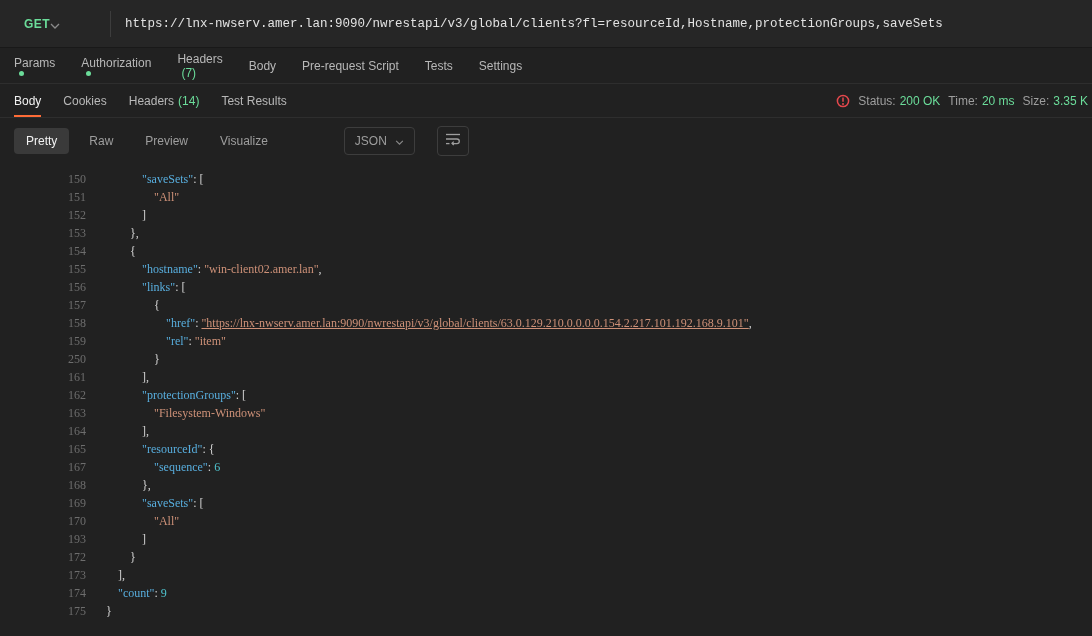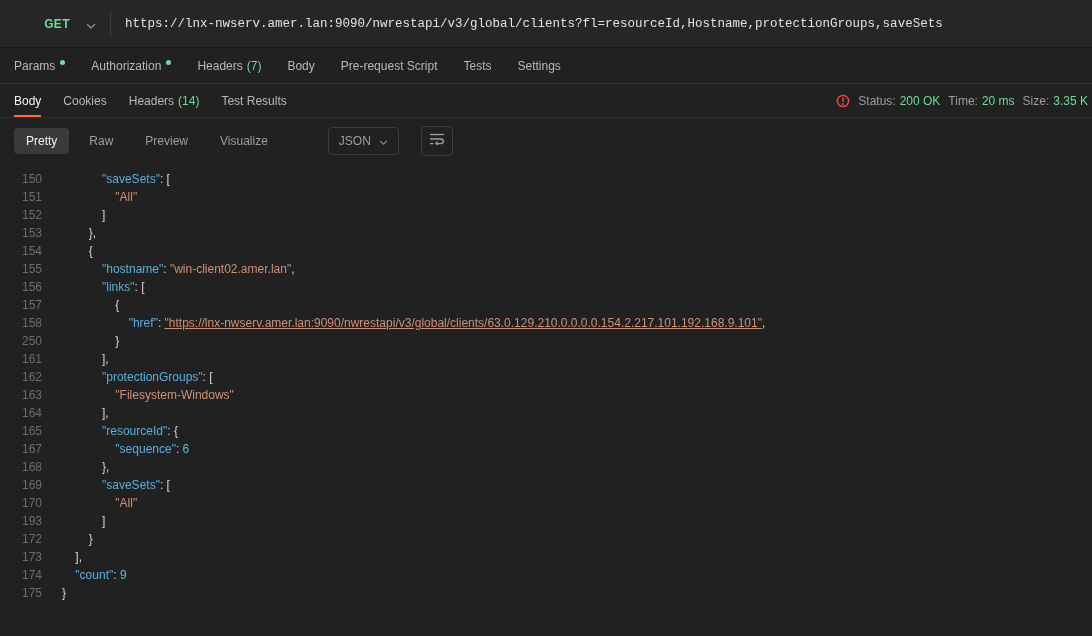--- a/index.html
+++ b/index.html
@@ -15,24 +15,23 @@
   }
 
   
   .url-bar {
     display: flex; align-items: center;
     height: 48px;
     background: var(--bg_topbar, #262626);
     border-bottom: 1px solid #191919;
   }
   .method {
-    display: flex; align-items: center; justify-content: flex-end;
+    display: flex; align-items: center; justify-content: flex-start;
     width: 110px; height: 100%;
     padding: 0 14px 0 24px;
-    gap: 16px;
   }
   .method-label {
     color: var(--green, #6bdd9a);
     font-size: 12px; font-weight: bold; letter-spacing: .4px;
   }
   .vdivider { width: 1px; height: 26px; background: var(--border_light, #3d3d3d); }
   .url-input {
     flex: 1; height: 100%;
     background: transparent; border: none; outline: none;
     color: #e2e2e2; font-size: 12.5px;
@@ -40,21 +39,21 @@
     font-family: Liberation Mono, monospace;
   }
 
   
   .req-tabs {
     display: flex; align-items: center; gap: 26px;
     height: 36px; padding: 0 14px;
     border-bottom: 1px solid var(--border, #2e2e2e);
     font-size: 12px;
   }
-  .req-tab { display: flex; align-items: flex-start; color: var(--text_tab, #b8b8b8); white-space: nowrap; }
+  .req-tab { display: flex; align-items: flex-start; color: var(--text_tab, #b8b8b8); white-space: nowrap; flex-direction: column; }
   .tab-dot {
     display: inline-block; width: 5px; height: 5px; border-radius: 50%;
     background: var(--green, #6bdd9a); margin-left: 5px; transform: translateY(1px);
   }
   .tab-count { color: var(--green, #6bdd9a); margin-left: 4px; }
 
   
   .resp-header {
     display: flex; align-items: stretch; justify-content: space-between;
     height: 34px; padding: 0 10px 0 14px;
@@ -73,37 +72,38 @@
   .view-bar {
     display: flex; align-items: center;
     height: 46px; padding: 0 14px;
     font-size: 12px;
   }
   .view-segs { display: flex; align-items: center; gap: 8px; }
   .view-seg { padding: 6px 12px; border-radius: 4px; color: var(--text_secondary, #9e9e9e); }
   .view-seg.active { background: var(--bg_active_segment, #3a3a3a); color: var(--text_primary, #f2f2f2); }
   .format-dropdown {
     display: flex; align-items: center; gap: 8px;
-    margin-left: 48px; padding: 6px 10px;
+    margin-left: 64px; padding: 6px 10px;
     border: 1px solid var(--border_light, #3d3d3d); border-radius: 4px;
     color: var(--text_secondary, #9e9e9e);
   }
   .wrap-btn {
     display: flex; align-items: center; justify-content: center;
     margin-left: 22px; padding: 6px 7px;
     background: transparent;
     border: 1px solid var(--border_light, #3d3d3d); border-radius: 4px;
   }
 
   
   .code-area {
     height: 472px; overflow: hidden;
     padding-top: 6px;
-    font-family: Liberation Sans, sans-serif;
+    font-family: Liberation Serif, serif;
     font-size: 12px;
+    padding-left: 44px;
   }
   .code-line { display: flex; height: 18px; line-height: 18px; }
   .line-num {
     flex: 0 0 42px; text-align: right;
     color: var(--line_number, #6d6d6d);
     user-select: none;
   }
   .line-content { white-space: pre; padding-left: 20px; }
   .tok-ws   { color: transparent; }
   .tok-key  { color: var(--tok_key, #58aede); }
@@ -245,20 +245,24 @@
       </div>
       <div class="code-line">
         <span class="line-num">157</span>
         <span class="line-content"><span class="tok-ws">                </span><span class="tok-punc">{</span></span>
       </div>
       <div class="code-line">
         <span class="line-num">158</span>
         <span class="line-content"><span class="tok-ws">                    </span><span class="tok-key">"href"</span><span class="tok-punc">: </span><span class="tok-link">"https://lnx-nwserv.amer.lan:9090/nwrestapi/v3/global/clients/63.0.129.210.0.0.0.0.154.2.217.101.192.168.9.101"</span><span class="tok-punc">,</span></span>
       </div>
       <div class="code-line">
+        <span class="line-num">159</span>
+        <span class="line-content"><span class="tok-ws">                    </span><span class="tok-key">"rel"</span><span class="tok-punc">: </span><span class="tok-str">"item"</span></span>
+      </div>
+      <div class="code-line">
         <span class="line-num">250</span>
         <span class="line-content"><span class="tok-ws">                </span><span class="tok-punc">}</span></span>
       </div>
       <div class="code-line">
         <span class="line-num">161</span>
         <span class="line-content"><span class="tok-ws">            </span><span class="tok-punc">],</span></span>
       </div>
       <div class="code-line">
         <span class="line-num">162</span>
         <span class="line-content"><span class="tok-ws">            </span><span class="tok-key">"protectionGroups"</span><span class="tok-punc">: [</span></span>

